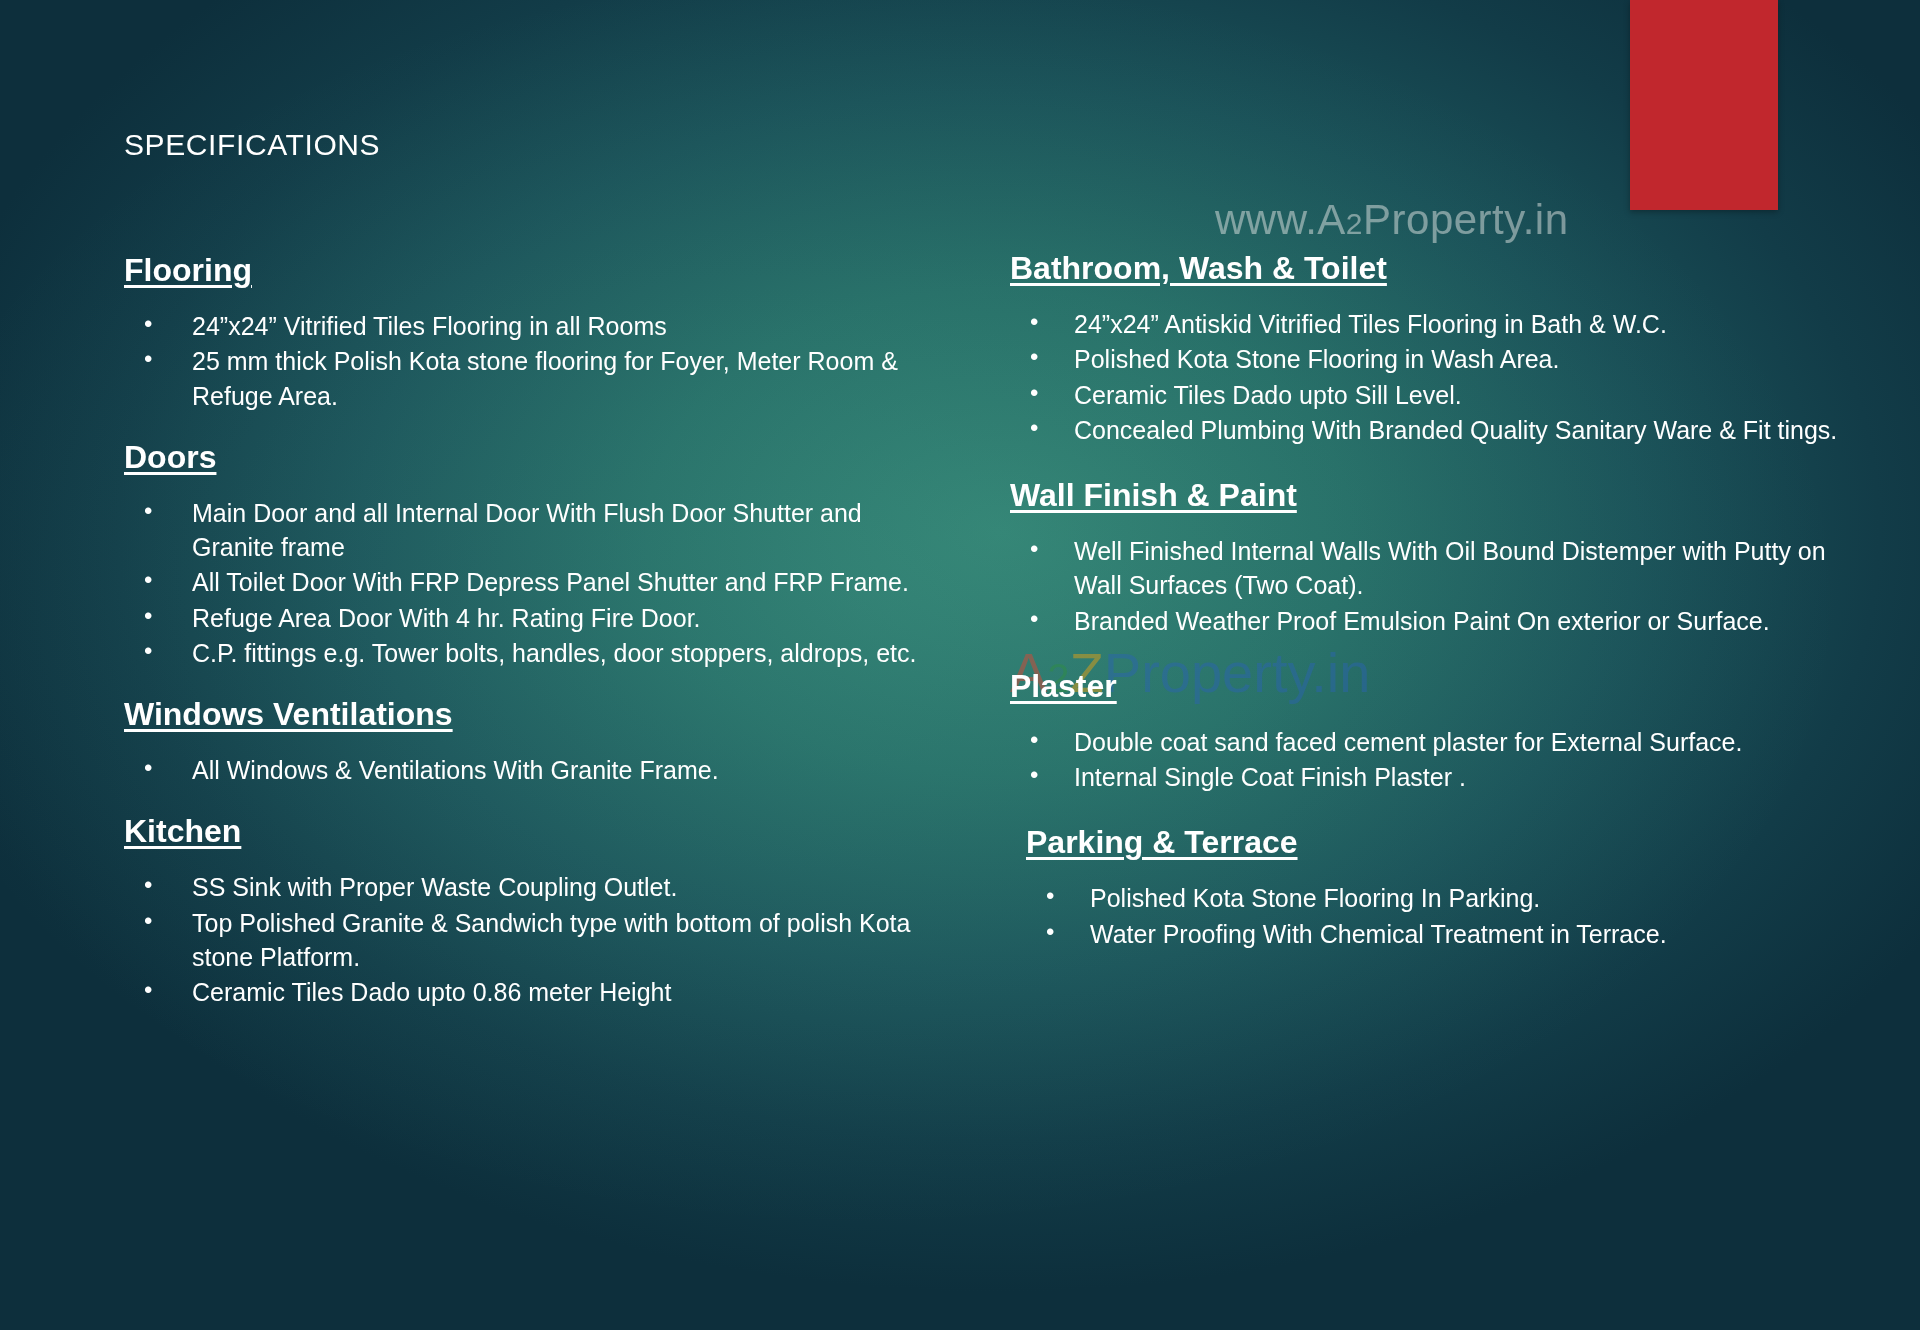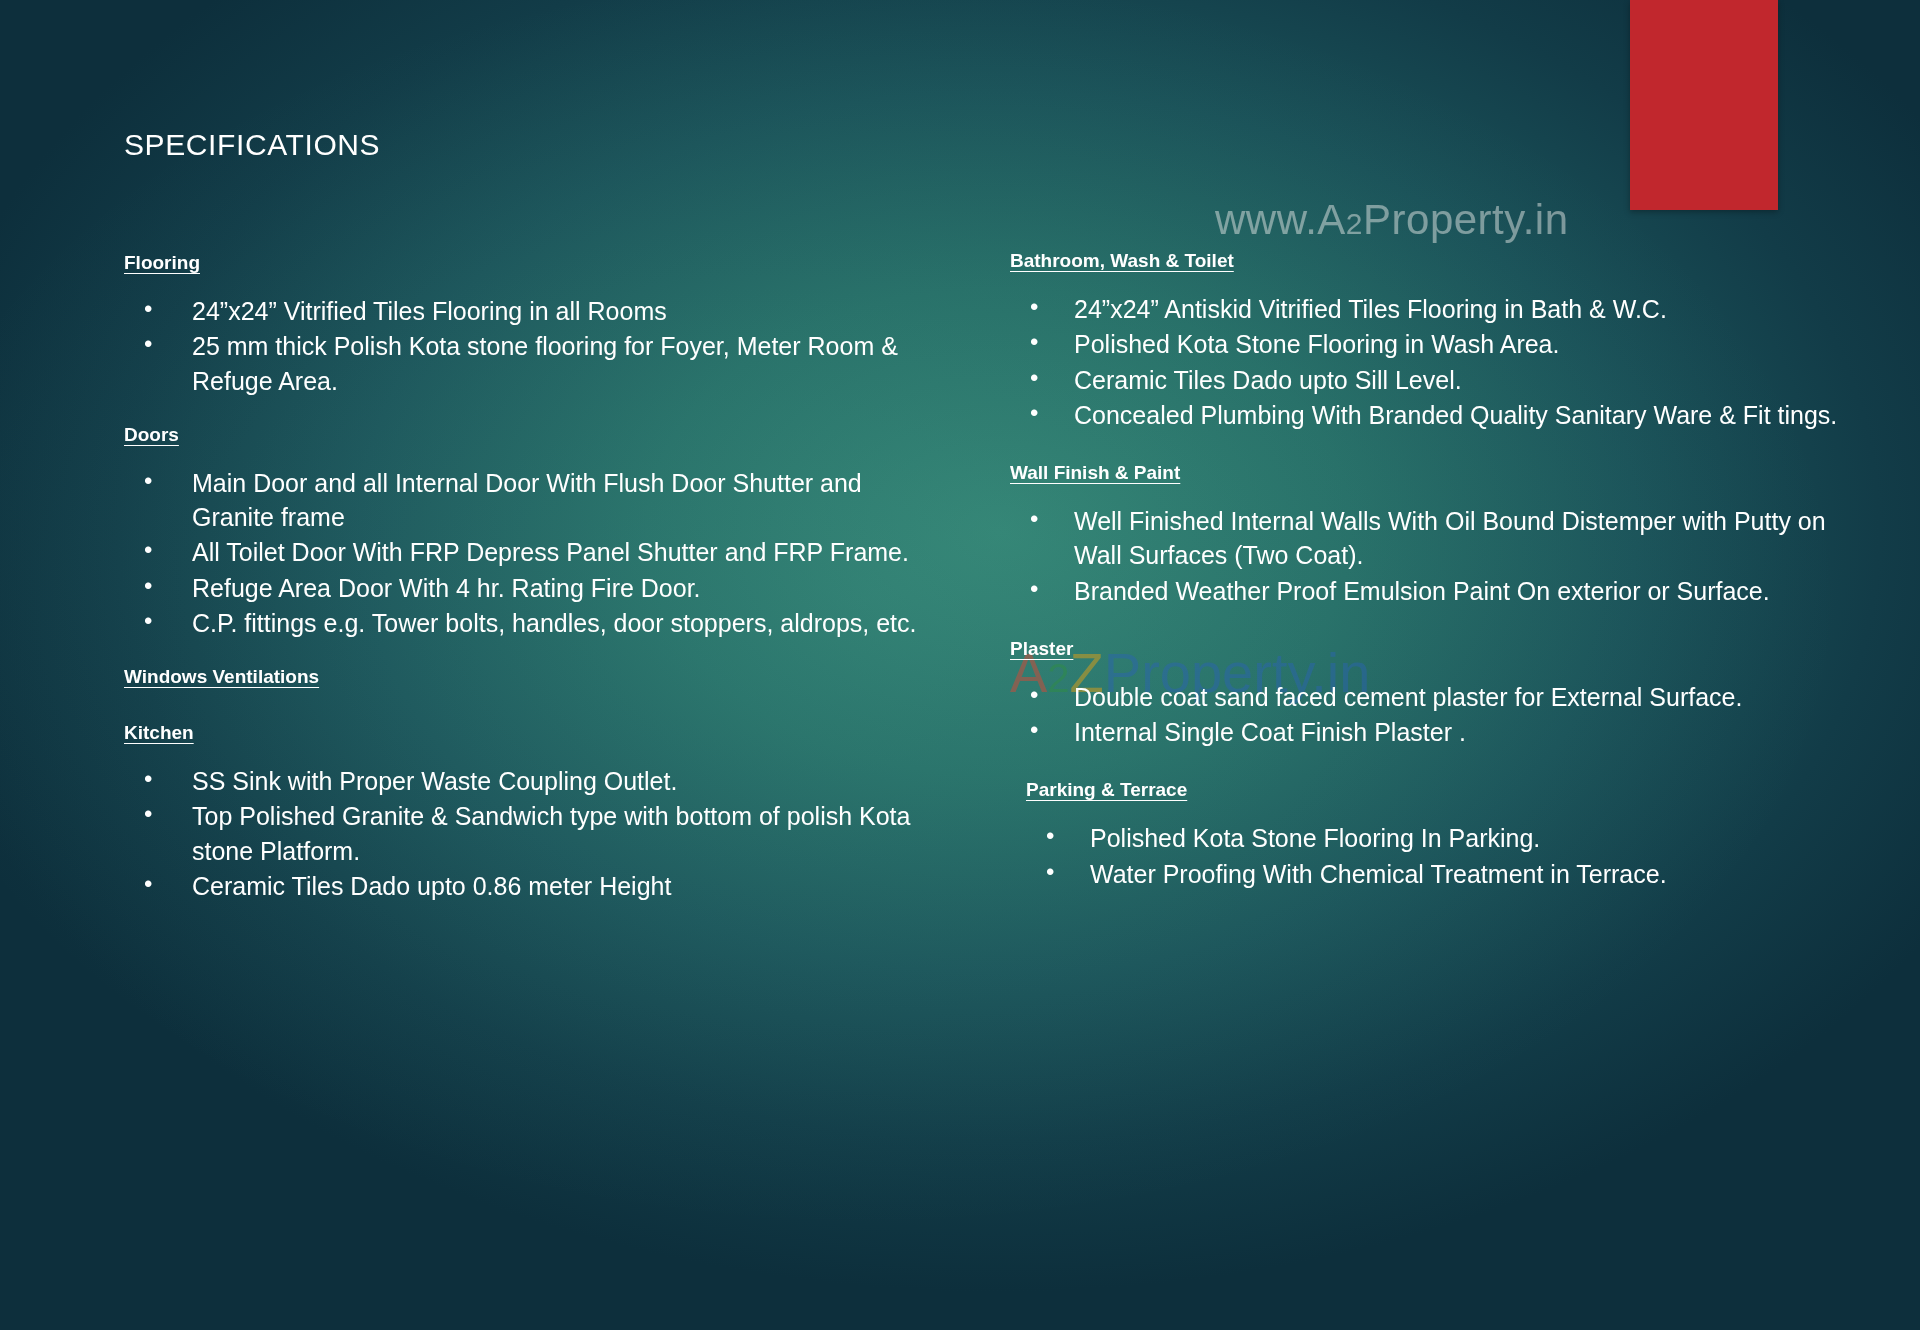--- a/index.html
+++ b/index.html
@@ -88,21 +88,21 @@
   }
   .col-right {
     left: 1010px;
     top: 250px;
     width: 850px;
   }
   .section {
     margin-bottom: 26px;
   }
   .section-heading {
-    font-size: 19px;
+    font-size: 32px;
     font-weight: bold;
     color: #ffffff;
     text-decoration: underline;
     text-underline-offset: 4px;
     margin-bottom: 8px;
     display: inline-block;
   }
   ul.bullets {
     list-style: none;
     margin: 12px;
@@ -161,20 +161,21 @@
         <li>Main Door and all Internal Door With Flush Door Shutter and Granite frame</li>
         <li>All Toilet Door With FRP Depress Panel Shutter and FRP Frame.</li>
         <li>Refuge Area Door With 4 hr. Rating Fire Door.</li>
         <li>C.P. fittings e.g. Tower bolts, handles, door stoppers, aldrops, etc.</li>
       </ul>
     </div>
 
     <div class="section">
       <div class="section-heading">Windows Ventilations</div>
       <ul class="bullets">
+        <li>All Windows &amp; Ventilations With Granite Frame.</li>
       </ul>
     </div>
 
     <div class="section">
       <div class="section-heading">Kitchen</div>
       <ul class="bullets">
         <li>SS Sink with Proper Waste Coupling Outlet.</li>
         <li>Top Polished Granite &amp; Sandwich type with bottom of polish Kota stone Platform.</li>
         <li>Ceramic Tiles Dado upto 0.86 meter Height</li>
       </ul>

